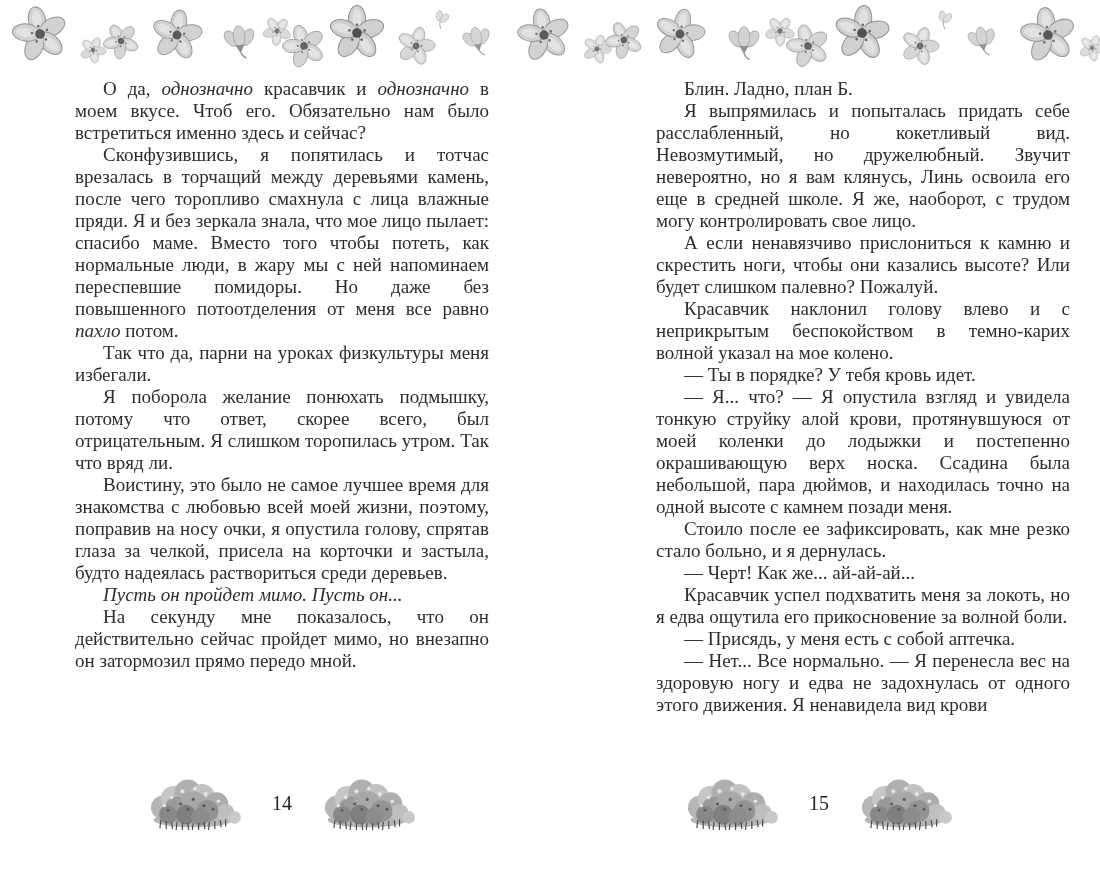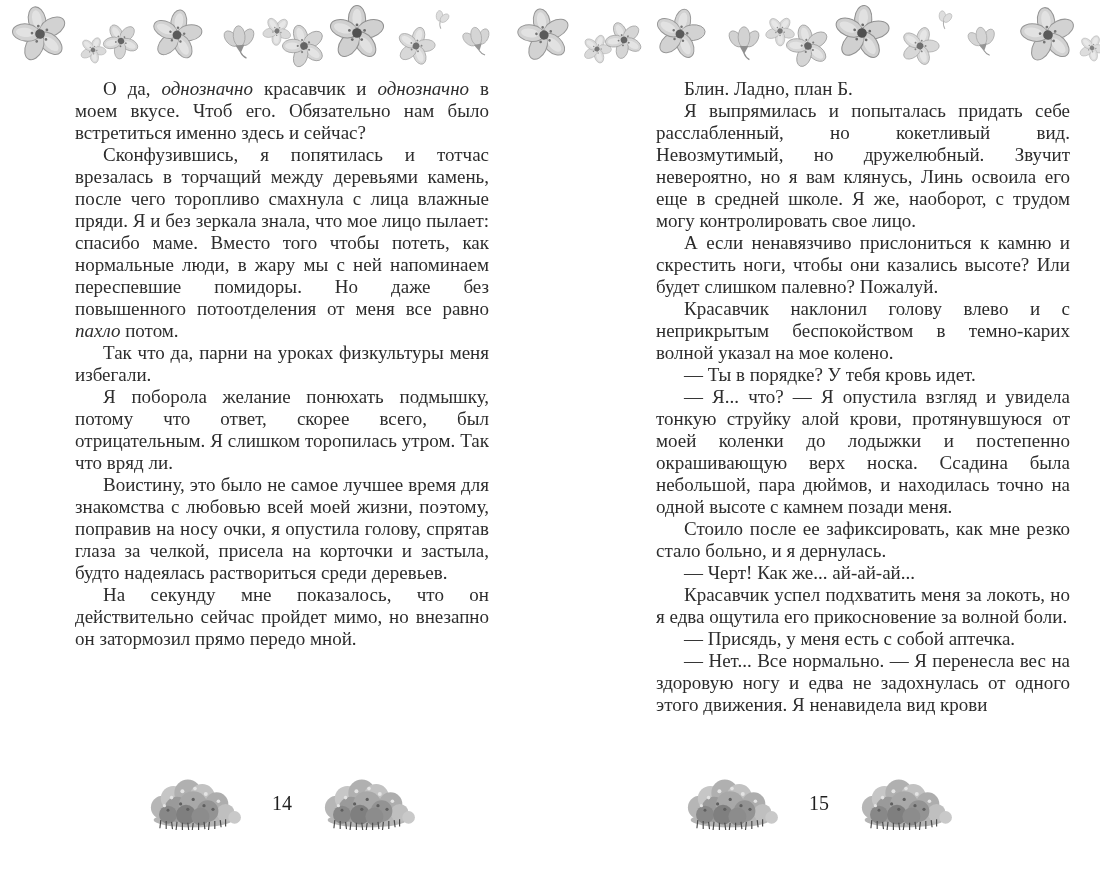--- a/index.html
+++ b/index.html
@@ -142,20 +142,21 @@
     <use href="#g-blossom" transform="translate(1048,31) rotate(-8) scale(1.15)" opacity="0.85"></use>
     <use href="#g-blossom" transform="translate(1092,44) rotate(25) scale(0.55)" opacity="0.65"></use>
   </svg>
 
   <div class="page-text page-text-left">
       <p><span>О да, </span><i>однозначно</i><span> красавчик и </span><i>однозначно</i><span> в моем вкусе. Чтоб его. Обязательно нам было встретиться именно здесь и сейчас?</span></p>
       <p><span>Сконфузившись, я попятилась и тотчас врезалась в торчащий между деревьями камень, после чего торопливо смахнула с лица влажные пряди. Я и без зеркала знала, что мое лицо пылает: спасибо маме. Вместо того чтобы потеть, как нормальные люди, в жару мы с ней напоминаем переспевшие помидоры. Но даже без повышенного потоотделения от меня все равно </span><i>пахло</i><span> потом.</span></p>
       <p><span>Так что да, парни на уроках физкультуры меня избегали.</span></p>
       <p><span>Я поборола желание понюхать подмышку, потому что ответ, скорее всего, был отрицательным. Я слишком торопилась утром. Так что вряд ли.</span></p>
       <p><span>Воистину, это было не самое лучшее время для знакомства с любовью всей моей жизни, поэтому, поправив на носу очки, я опустила голову, спрятав глаза за челкой, присела на корточки и застыла, будто надеялась раствориться среди деревьев.</span></p>
+      <p><i>Пусть он пройдет мимо. Пусть он...</i></p>
       <p><span>На секунду мне показалось, что он действительно сейчас пройдет мимо, но внезапно он затормозил прямо передо мной.</span></p>
     </div>
 
   <div class="page-text page-text-right">
       <p><span>Блин. Ладно, план Б.</span></p>
       <p><span>Я выпрямилась и попыталась придать себе расслабленный, но кокетливый вид. Невозмутимый, но дружелюбный. Звучит невероятно, но я вам клянусь, Линь освоила его еще в средней школе. Я же, наоборот, с трудом могу контролировать свое лицо.</span></p>
       <p><span>А если ненавязчиво прислониться к камню и скрестить ноги, чтобы они казались высоте? Или будет слишком палевно? Пожалуй.</span></p>
       <p><span>Красавчик наклонил голову влево и с неприкрытым беспокойством в темно-карих волной указал на мое колено.</span></p>
       <p><span>— Ты в порядке? У тебя кровь идет.</span></p>
       <p><span>— Я... что? — Я опустила взгляд и увидела тонкую струйку алой крови, протянувшуюся от моей коленки до лодыжки и постепенно окрашивающую верх носка. Ссадина была небольшой, пара дюймов, и находилась точно на одной высоте с камнем позади меня.</span></p>

